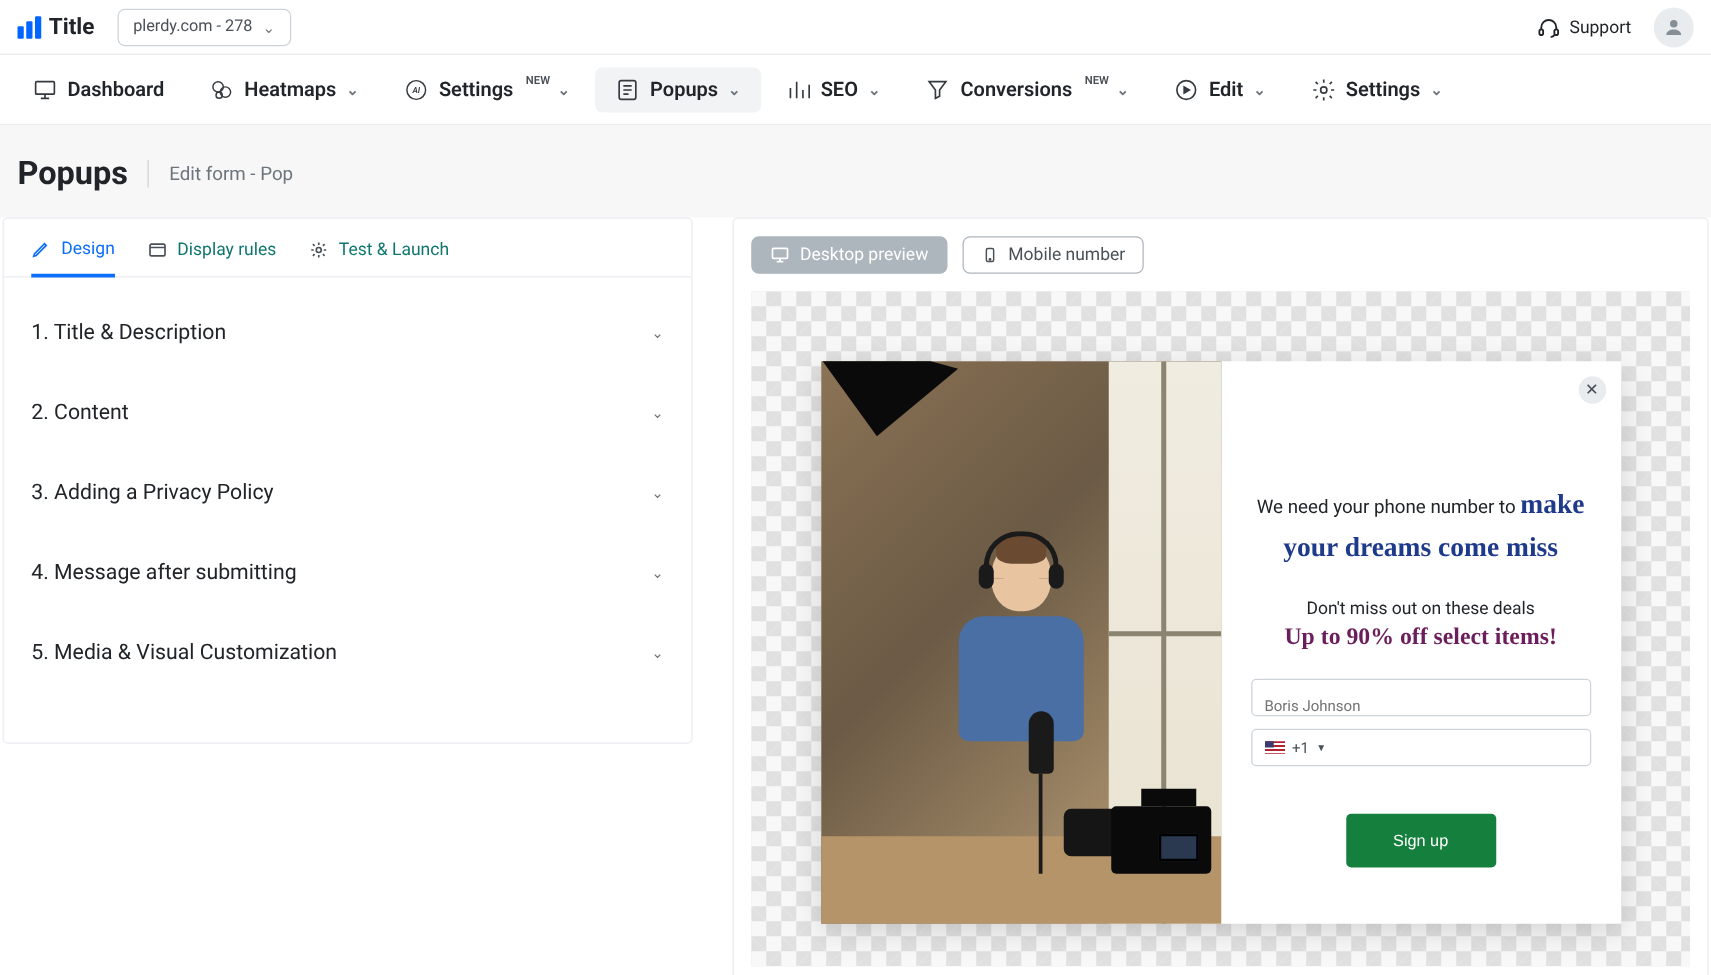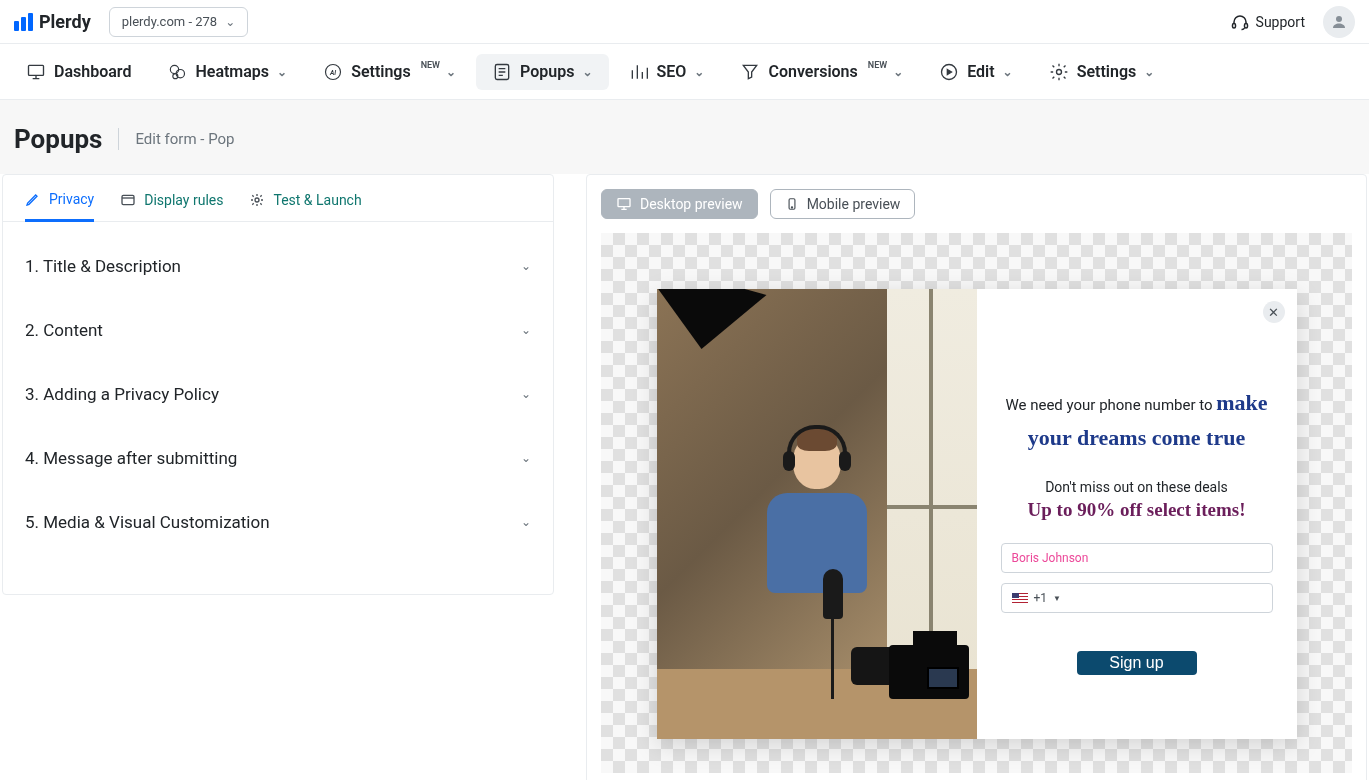--- a/index.html
+++ b/index.html
@@ -16,21 +16,21 @@
     .plan-link { color: #0d6efd; text-decoration: none; }
     .topbar-spacer { flex: 1; }
     .support { display: flex; align-items: center; gap: 6px; font-size: 14px; color: #212529; cursor: pointer; }
     .avatar-btn { width: 32px; height: 32px; border-radius: 50%; background: #e9ecef; display: flex; align-items: center; justify-content: center; cursor: pointer; }
     
     
     .mainnav { display: flex; align-items: center; height: 56px; padding: 0 10px; border-bottom: 1px solid #e9ecef; gap: 4px; }
     .nav-item { display: flex; align-items: center; gap: 8px; padding: 8px 16px; font-size: 16px; font-weight: 600; cursor: pointer; border-radius: 6px; }
     .nav-item.active { background: #f1f3f5; }
     .nav-badge { font-size: 9px; font-weight: 600; color: #495057; position: relative; top: -7px; left: 2px; }
-    .nav-icon { width: 20px; height: 20px; display: inline-flex; align-items: center; justify-content: center; color: #6d28d9; font-style: italic; }
+    .nav-icon { width: 20px; height: 20px; display: inline-flex; align-items: center; color: #6d28d9; font-style: italic; }
     
     
     .page-head { display: flex; align-items: center; gap: 16px; padding: 24px 14px 20px; background: #f7f7f7; }
     .page-title { font-size: 26px; font-weight: 700; }
     .page-divider { width: 1px; height: 22px; background: #ced4da; }
     .breadcrumb-text { font-size: 15px; color: #6c757d; }
     
     
     .content-wrap { display: flex; gap: 32px; padding: 0 0 0 0; align-items: flex-start; }
     
@@ -60,25 +60,25 @@
     }
     
     .popup { width: 640px; background: #fff; display: flex; position: relative; box-shadow: 0 6px 24px rgba(0,0,0,0.15); }
     .popup-img { width: 320px; height: 450px; background: linear-gradient(135deg, #8b7355 0%, #6b5a45 40%, #c4a77d 100%); position: relative; overflow: hidden; }
     .popup-body { flex: 1; padding: 28px 24px; display: flex; flex-direction: column; align-items: center; position: relative; }
     .popup-close { position: absolute; top: 12px; right: 12px; width: 22px; height: 22px; border-radius: 50%; background: #e9ecef; display: flex; align-items: center; justify-content: center; font-size: 13px; cursor: pointer; color: #495057; }
     .popup-h1 { text-align: center; font-size: 15px; color: #212529; margin-top: 68px; line-height: 1.6; }
     .popup-h1 .accent { color: #1e3a8a; font-size: 22px; font-weight: 600; font-family: Georgia, serif; }
     .popup-sub1 { text-align: left; font-size: 14px; color: #212529; margin-top: 24px; }
     .popup-sub2 { text-align: center; font-size: 19px; color: #6b1e5b; font-weight: 600; margin-top: 4px; font-family: Georgia, serif; }
-    .popup-field { width: 100%; border: 1px solid #ced4da; border-radius: 4px; height: 30px; padding: 0 10px; font-size: 12px; color: #ec4899; margin-top: 22px; display: flex; align-items: center; }
+    .popup-field { width: 100%; border: 1px solid #ced4da; border-radius: 4px; height: 30px; padding: 0 10px; font-size: 12px; color: #737373; margin-top: 22px; display: flex; align-items: flex-end; }
     .popup-phone { width: 100%; border: 1px solid #ced4da; border-radius: 4px; height: 30px; padding: 0 10px; font-size: 12px; color: #495057; margin-top: 10px; display: flex; align-items: center; gap: 6px; }
     .flag { width: 16px; height: 10px; background: linear-gradient(#b22234 0 15%, #fff 15% 30%, #b22234 30% 45%, #fff 45% 60%, #b22234 60% 75%, #fff 75% 90%, #b22234 90% 100%); position: relative; }
     .flag::before { content: ''; position: absolute; top: 0; left: 0; width: 7px; height: 5px; background: #3c3b6e; }
-    .popup-btn { margin-top: 38px; background: #0c4a6e; color: #fff; border: none; border-radius: 4px; width: 120px; height: 24px; font-size: 16px; cursor: pointer; }
+    .popup-btn { margin-top: 38px; background: #15803d; color: #fff; border: none; border-radius: 4px; width: 120px; height: 43px; font-size: 13px; cursor: pointer; }
     
     .scene { position: absolute; inset: 0; }
     .person { position: absolute; left: 50%; top: 52%; transform: translate(-50%,-50%); width: 100px; height: 180px; }
     .person .head { width: 48px; height: 56px; background: #e8c4a0; border-radius: 50% 50% 45% 45%; margin: 0 auto; position: relative; }
     .person .hair { position: absolute; top: -6px; left: 4px; right: 4px; height: 24px; background: #6b4a32; border-radius: 50% 50% 30% 30%; }
     .person .headphones { position: absolute; top: -8px; left: -6px; right: -6px; height: 38px; border: 4px solid #1a1a1a; border-bottom: none; border-radius: 28px 28px 0 0; }
     .person .ear-l, .person .ear-r { position: absolute; width: 12px; height: 20px; background: #1a1a1a; border-radius: 6px; top: 18px; }
     .person .ear-l { left: -10px; } .person .ear-r { right: -10px; }
     .person .torso { width: 100px; height: 100px; background: #4a6fa5; border-radius: 20px 20px 8px 8px; margin-top: 4px; }
     .camera-rig { position: absolute; right: -10px; bottom: 10px; width: 170px; height: 200px; }
@@ -101,21 +101,21 @@
 </head>
 <body>
 
 <div class="topbar">
   <div class="logo">
     <span class="logo-bars">
       <span style="height:10px"></span>
         <span style="height:14px"></span>
         <span style="height:18px"></span>
     </span>
-    <span>Plerdy</span>
+    <span>Title</span>
   </div>
   <div class="site-dd">
     <span>plerdy.com - 278</span>
     <span class="chevron">⌄</span>
   </div>
   <div class="topbar-spacer"></div>
   <div class="support">
     <span class="nav-icon">
       <svg width="18" height="18" viewBox="0 0 24 24" fill="none" stroke="#212529" stroke-width="2">
           <path d="M4 14v-2a8 8 0 0 1 16 0v2"></path>
@@ -224,21 +224,21 @@
 </div>
 
 <div class="content-wrap">
 
   <div class="left-panel">
     <div class="tabs">
       <div class="tab active">
         <svg width="16" height="16" viewBox="0 0 24 24" fill="none" stroke="#0d6efd" stroke-width="2">
             <path d="M3 21l3-1 12-12-2-2L4 18z"></path>
           </svg>
-        <span>Privacy</span>
+        <span>Design</span>
       </div>
       <div class="tab">
         <svg width="16" height="16" viewBox="0 0 24 24" fill="none" stroke="#495057" stroke-width="2">
             <rect x="3" y="5" width="18" height="14" rx="2"></rect>
             <path d="M3 9h18"></path>
           </svg>
         <span>Display rules</span>
       </div>
       <div class="tab">
         <svg width="16" height="16" viewBox="0 0 24 24" fill="none" stroke="#495057" stroke-width="2">
@@ -279,21 +279,21 @@
             <rect x="3" y="4" width="18" height="12" rx="1"></rect>
             <path d="M8 20h8M12 16v4"></path>
           </svg>
         <span>Desktop preview</span>
       </div>
       <div class="preview-tab">
         <svg width="14" height="16" viewBox="0 0 24 24" fill="none" stroke="#495057" stroke-width="2">
             <rect x="7" y="3" width="10" height="18" rx="2"></rect>
             <circle cx="12" cy="18" r="1" fill="#495057"></circle>
           </svg>
-        <span>Mobile preview</span>
+        <span>Mobile number</span>
       </div>
     </div>
     <div class="canvas">
       <div class="popup">
         <div class="popup-img">
           <div class="scene">
             <div class="window"></div>
             <div class="umbrella"></div>
             <div class="desk"></div>
             <div class="person">
@@ -312,21 +312,21 @@
               <div class="cam-top"></div>
               <div class="cam-lcd"></div>
             </div>
           </div>
         </div>
         <div class="popup-body">
           <div class="popup-close">
             <span>✕</span>
           </div>
           <div class="popup-h1">
-            <span>We need your phone number to </span><span class="accent">make your dreams come true</span>
+            <span>We need your phone number to </span><span class="accent">make your dreams come miss</span>
           </div>
           <div class="popup-sub1">Don't miss out on these deals</div>
           <div class="popup-sub2">Up to 90% off select items!</div>
           <div class="popup-field">
             <span>Boris Johnson</span>
           </div>
           <div class="popup-phone">
             <span class="flag"></span>
             <span>+1</span>
             <span style="font-size:8px">▼</span>

